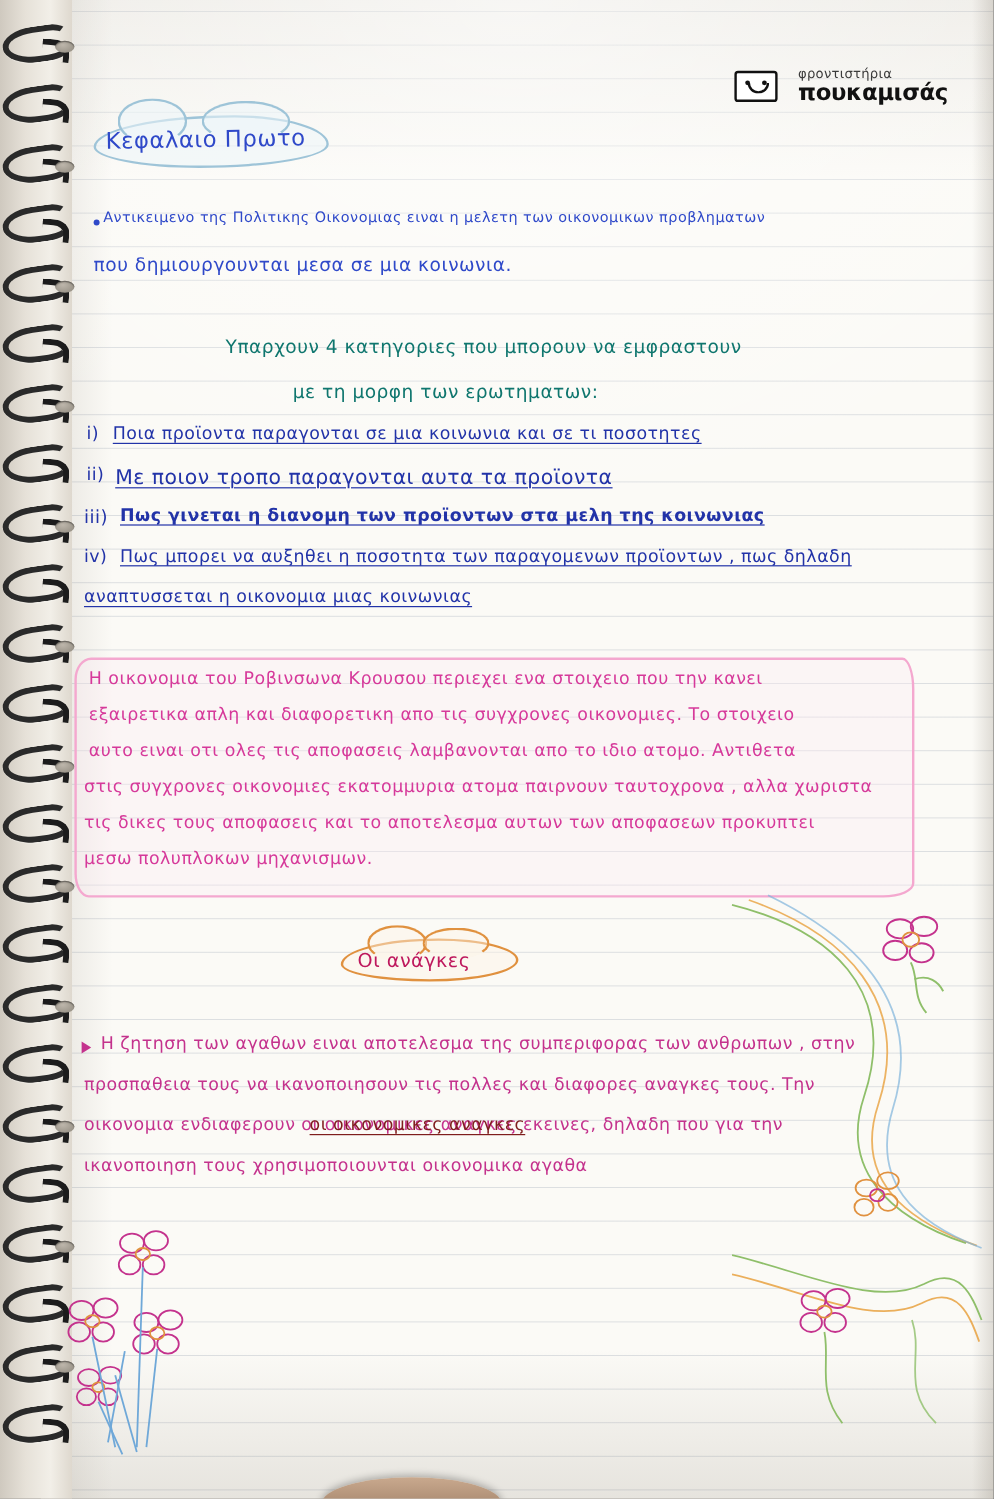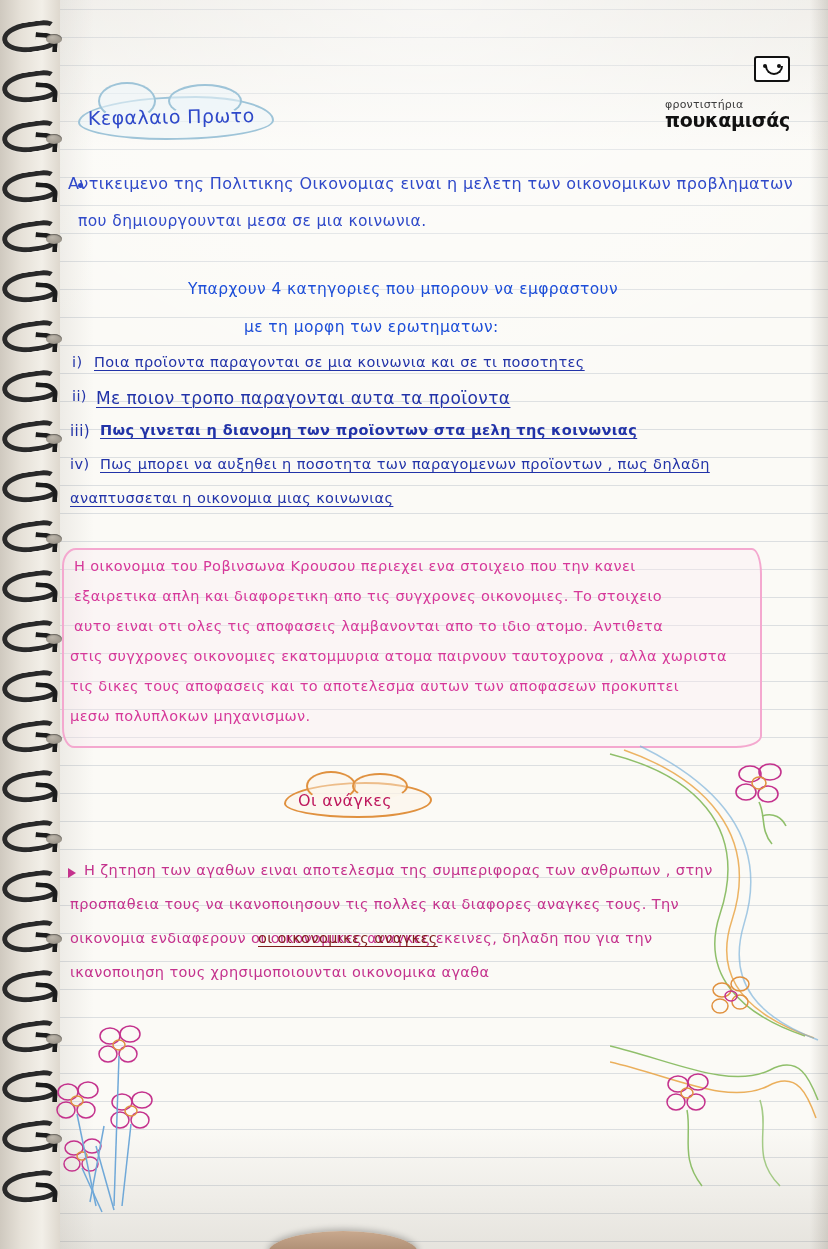--- a/index.html
+++ b/index.html
@@ -73,21 +73,21 @@
     width:16px; height:10px;
     border-radius: 50%;
     background: radial-gradient(ellipse at 40% 35%, #bdb6ab, #8e887d);
     box-shadow: inset 0 1px 1px rgba(0,0,0,.4);
   }
 
   
   .logo {
     position: absolute;
     right: 38px; top: 56px;
-    display: flex; align-items: flex-end; gap: 17px; flex-direction: column;
+    display: flex; align-items: center; gap: 17px;
   }
   .logo-face {
     width: 36px; height: 26px;
     border: 2px solid #111;
     border-radius: 3px;
     position: relative;
     background: #fff;
   }
   .logo-face .eye {
     position:absolute; top:6px; width:4px; height:4px; border-radius:50%; background:#111;
@@ -114,21 +114,21 @@
   .hw {
     position: absolute;
     font-family: "DejaVu Sans", sans-serif;
     letter-spacing: .4px;
     white-space: nowrap;
     transform-origin: left center;
   }
 
   .ink-blue   { color: #2f49c9; }
   .ink-dblue  { color: #2233a8; }
-  .ink-purple { color: #1d4ed8; }
+  .ink-purple { color: #0f766e; }
   .ink-pink   { color: #d6399a; }
   .ink-mag    { color: #c4328d; }
   .ink-brown  { color: #be185d; }
 
   .u { text-decoration: underline; text-decoration-thickness: 1px; text-underline-offset: 3px; }
 
   
   .cloud {
     position: absolute;
     left: 78px; top: 96px;
@@ -256,21 +256,21 @@
     <div class="logo-text">
       <div class="small">φροντιστήρια</div>
       <div class="big">πουκαμισάς</div>
     </div>
   </div>
 
   <div class="cloud"></div>
   <div class="hw ink-blue" style="left:88px; top:107px; font-size:19px; transform: rotate(-1deg);">Κεφαλαιο Πρωτο</div>
 
   <span class="bullet-dot" style="left:78px; top:183px; background:#2f49c9;"></span>
-  <div class="hw ink-blue" style="left:68px; top:174px; font-size:16px;">Αντικειμενο της Πολιτικης Οικονομιας ειναι η μελετη των οικονομικων προβληματων</div>
+  <div class="hw ink-blue" style="left:86px; top:174px; font-size:12px;">Αντικειμενο της Πολιτικης Οικονομιας ειναι η μελετη των οικονομικων προβληματων</div>
   <div class="hw ink-blue" style="left:78px; top:212px; font-size:15.5px;">που δημιουργουνται μεσα σε μια κοινωνια.</div>
 
   <div class="hw ink-purple" style="left:188px; top:280px; font-size:15.5px;">Υπαρχουν  4 κατηγοριες που μπορουν να εμφραστουν</div>
   <div class="hw ink-purple" style="left:244px; top:318px; font-size:15.5px;">με  τη  μορφη  των  ερωτηματων:</div>
 
   <div class="hw ink-dblue" style="left:72px; top:354px; font-size:14.5px;">i)</div>
   <div class="hw ink-dblue u" style="left:94px; top:354px; font-size:14.5px;">Ποια  προϊοντα  παραγονται  σε  μια  κοινωνια  και  σε  τι  ποσοτητες</div>
 
   <div class="hw ink-dblue" style="left:72px; top:388px; font-size:14.5px;">ii)</div>
   <div class="hw ink-dblue u" style="left:96px; top:388px; font-size:17px;">Με  ποιον  τροπο  παραγονται  αυτα    τα  προϊοντα</div>

